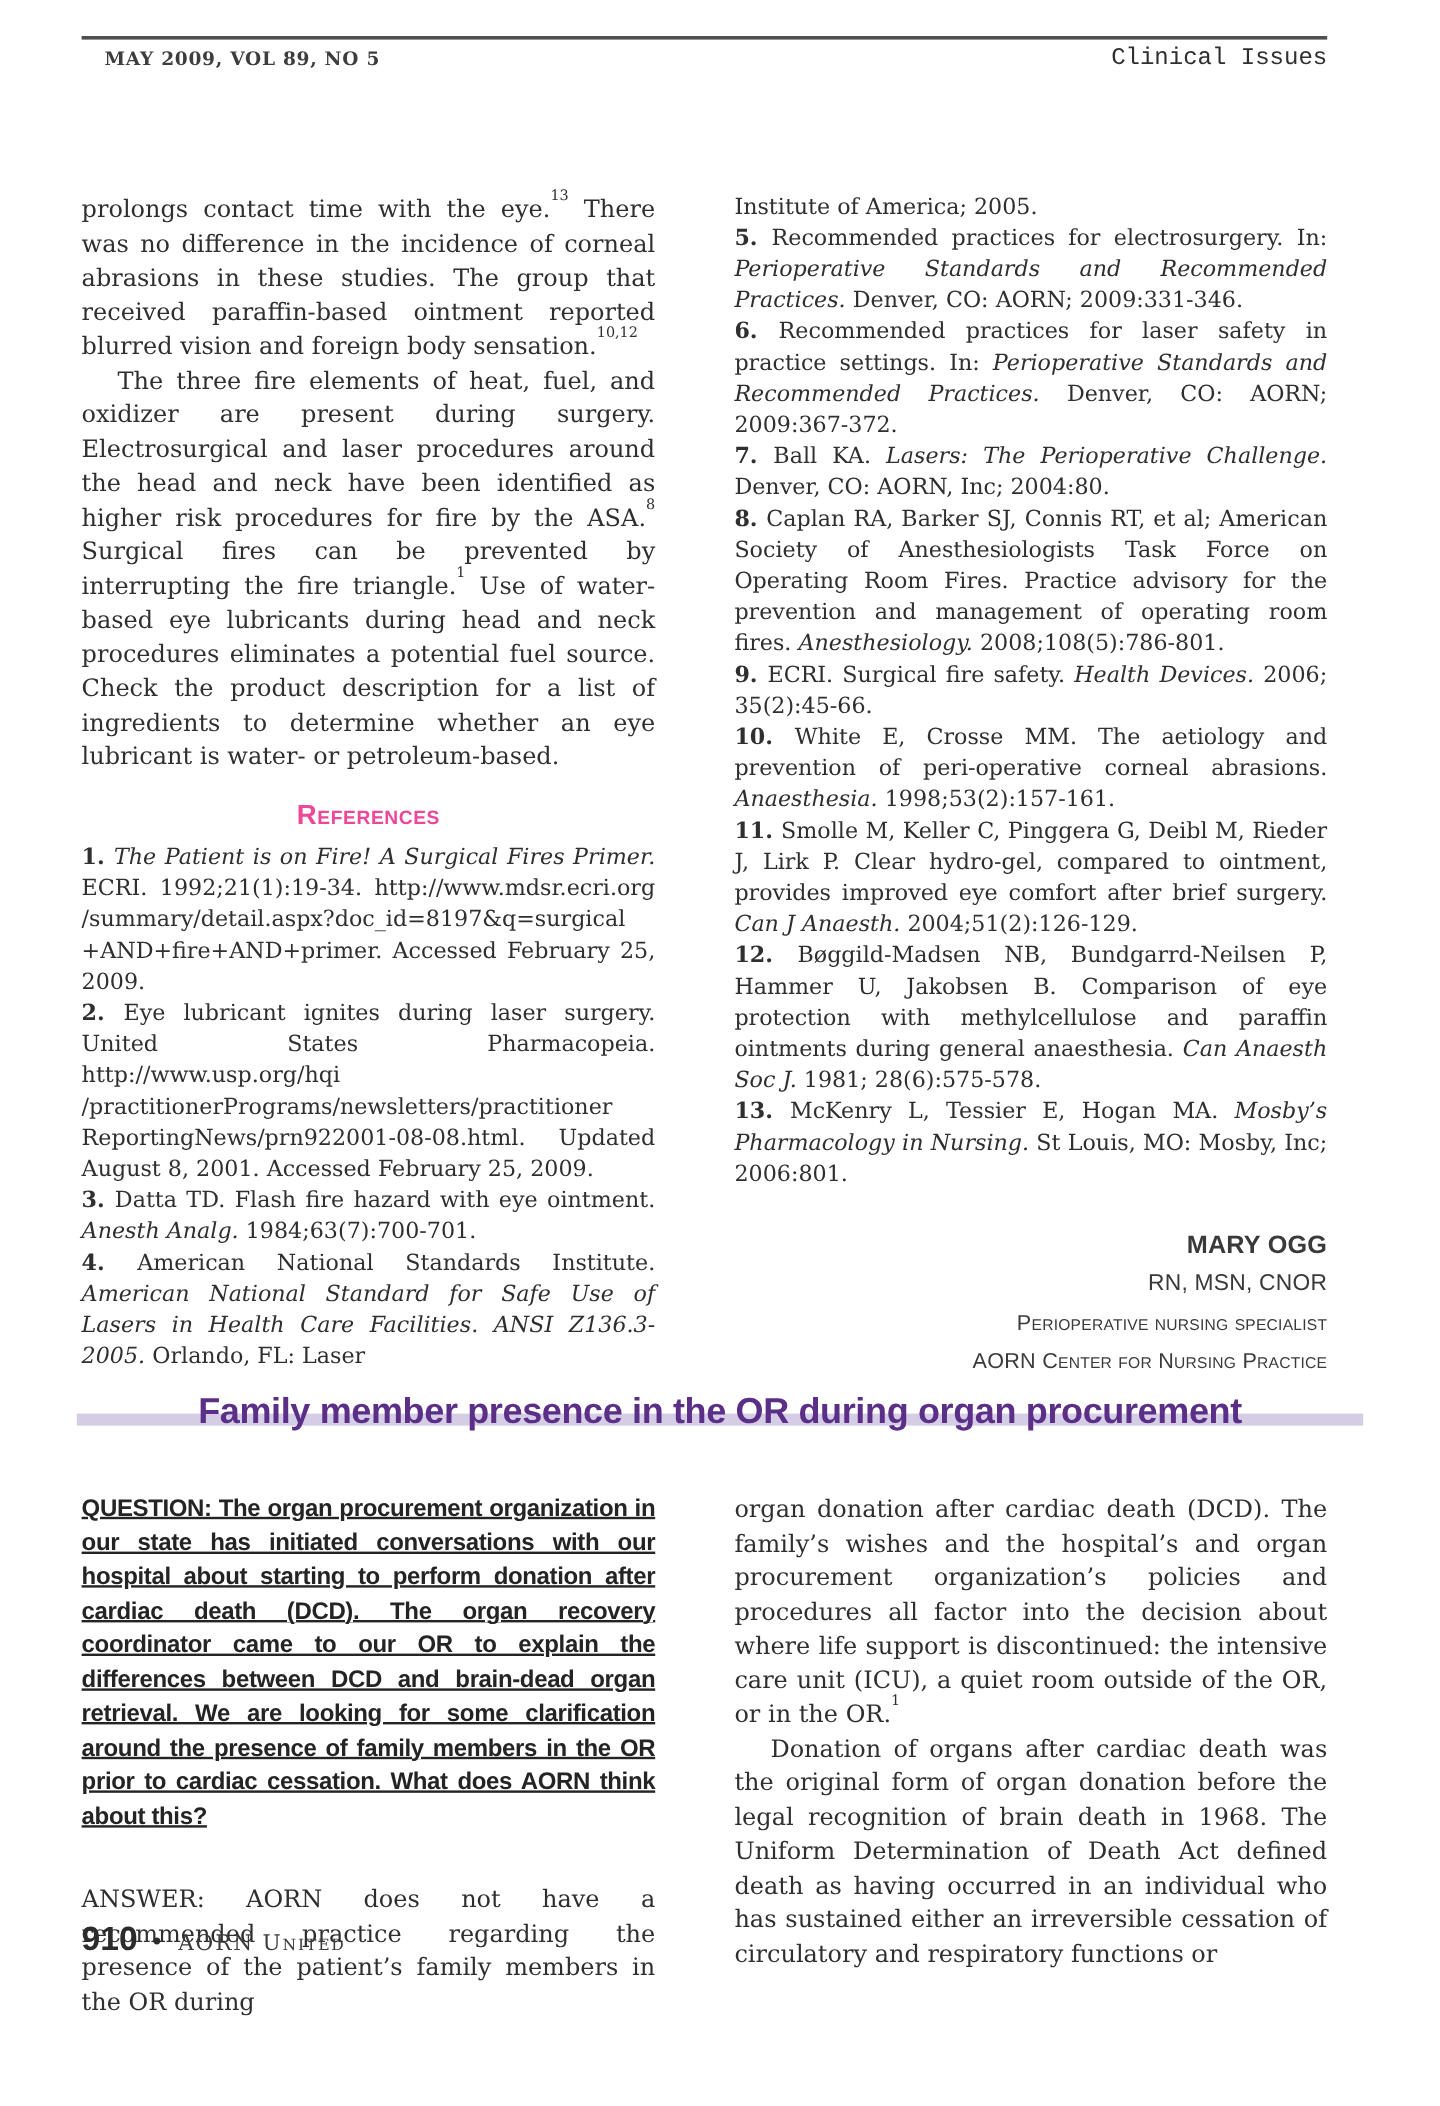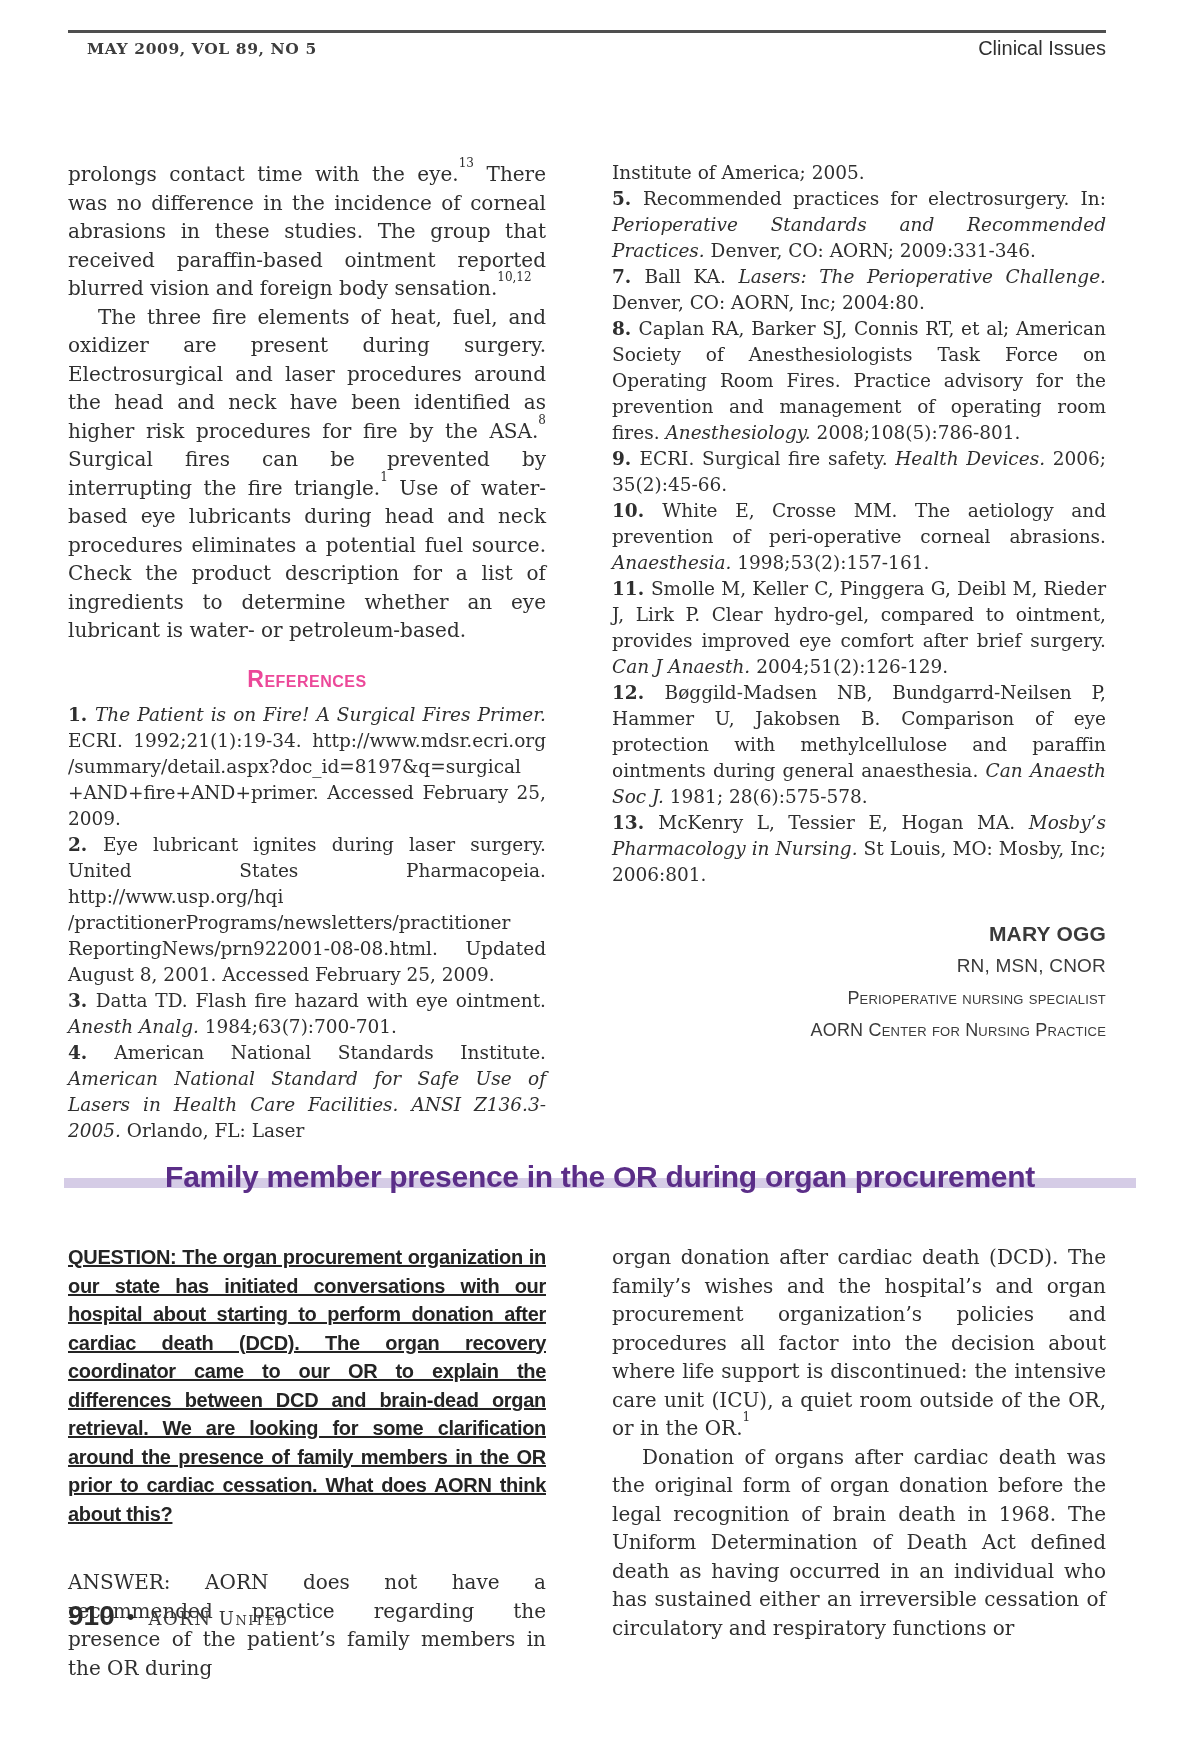--- a/index.html
+++ b/index.html
@@ -3,21 +3,21 @@
 <meta charset="utf-8">
 <style>
   html,body{margin:0;padding:0;background:#ffffff;}
   .page{position:relative;width:1200px;height:1755px;background:#ffffff;overflow:hidden;
         font-family:"DejaVu Serif", serif;color:#2f2f2f;}
 
   
   .hrule{position:absolute;top:30px;left:68px;width:1038px;height:3px;background:#4f4f4f;z-index:2;}
   .issue-line{position:absolute;top:39px;left:68px;font-family:"DejaVu Serif",serif;
               font-size:15.5px;font-weight:600;letter-spacing:.6px;color:#3d3d3d;z-index:2;margin-left:19px;}
-  .section-label{position:absolute;top:37px;right:94px;font-family:Liberation Sans, sans-serif;
+  .section-label{position:absolute;top:37px;right:94px;font-family:Liberation Mono, monospace;
                  font-size:20px;color:#2f2f2f;z-index:2;}
   .watermark{position:absolute;top:33px;left:28px;font-family:"Liberation Sans",sans-serif;
              font-size:44px;color:#8d8d8d;letter-spacing:.5px;z-index:1;white-space:nowrap;}
 
   
   .section-top{position:absolute;top:160px;left:68px;width:1040px;}
   .section-qa-cols{position:absolute;top:1243px;left:68px;width:1040px;}
   .col-left{position:absolute;left:0;top:0;width:478px;}
   .col-right{position:absolute;left:544px;top:0;width:494px;}
 
@@ -74,20 +74,21 @@
           <p class="ref"><span class="bd">1. </span><span class="it">The Patient is on Fire! A Surgical Fires Primer.</span><span> ECRI. 1992;21(1):19-34. http://www.mdsr.ecri.org /summary/detail.aspx?doc_id=8197&amp;q=surgical +AND+fire+AND+primer. Accessed February 25, 2009.</span></p>
           <p class="ref"><span class="bd">2. </span><span>Eye lubricant ignites during laser surgery. United States Pharmacopeia. http://www.usp.org/hqi /practitionerPrograms/newsletters/practitioner ReportingNews/prn922001-08-08.html. Updated August 8, 2001. Accessed February 25, 2009.</span></p>
           <p class="ref"><span class="bd">3. </span><span>Datta TD. Flash fire hazard with eye ointment. </span><span class="it">Anesth Analg.</span><span> 1984;63(7):700-701.</span></p>
           <p class="ref"><span class="bd">4. </span><span>American National Standards Institute. </span><span class="it">American National Standard for Safe Use of Lasers in Health Care Facilities. ANSI Z136.3-2005.</span><span> Orlando, FL: Laser</span></p>
         </div>
     </div>
     <div class="col-right">
       <div>
           <p class="ref"><span>Institute of America; 2005.</span></p>
           <p class="ref"><span class="bd">5. </span><span>Recommended practices for electrosurgery. In: </span><span class="it">Perioperative Standards and Recommended Practices.</span><span> Denver, CO: AORN; 2009:331-346.</span></p>
+          <p class="ref"><span class="bd">6. </span><span>Recommended practices for laser safety in practice settings. In: </span><span class="it">Perioperative Standards and Recommended Practices.</span><span> Denver, CO: AORN; 2009:367-372.</span></p>
           <p class="ref"><span class="bd">7. </span><span>Ball KA. </span><span class="it">Lasers: The Perioperative Challenge.</span><span> Denver, CO: AORN, Inc; 2004:80.</span></p>
           <p class="ref"><span class="bd">8. </span><span>Caplan RA, Barker SJ, Connis RT, et al; American Society of Anesthesiologists Task Force on Operating Room Fires. Practice advisory for the prevention and management of operating room fires. </span><span class="it">Anesthesiology.</span><span> 2008;108(5):786-801.</span></p>
           <p class="ref"><span class="bd">9. </span><span>ECRI. Surgical fire safety. </span><span class="it">Health Devices.</span><span> 2006; 35(2):45-66.</span></p>
           <p class="ref"><span class="bd">10. </span><span>White E, Crosse MM. The aetiology and prevention of peri-operative corneal abrasions. </span><span class="it">Anaesthesia.</span><span> 1998;53(2):157-161.</span></p>
           <p class="ref"><span class="bd">11. </span><span>Smolle M, Keller C, Pinggera G, Deibl M, Rieder J, Lirk P. Clear hydro-gel, compared to ointment, provides improved eye comfort after brief surgery. </span><span class="it">Can J Anaesth.</span><span> 2004;51(2):126-129.</span></p>
           <p class="ref"><span class="bd">12. </span><span>Bøggild-Madsen NB, Bundgarrd-Neilsen P, Hammer U, Jakobsen B. Comparison of eye protection with methylcellulose and paraffin ointments during general anaesthesia. </span><span class="it">Can Anaesth Soc J.</span><span> 1981; 28(6):575-578.</span></p>
           <p class="ref"><span class="bd">13. </span><span>McKenry L, Tessier E, Hogan MA. </span><span class="it">Mosby’s Pharmacology in Nursing.</span><span> St Louis, MO: Mosby, Inc; 2006:801.</span></p>
         </div>
       <div class="author-block">
         <div class="author-name">MARY OGG</div>

